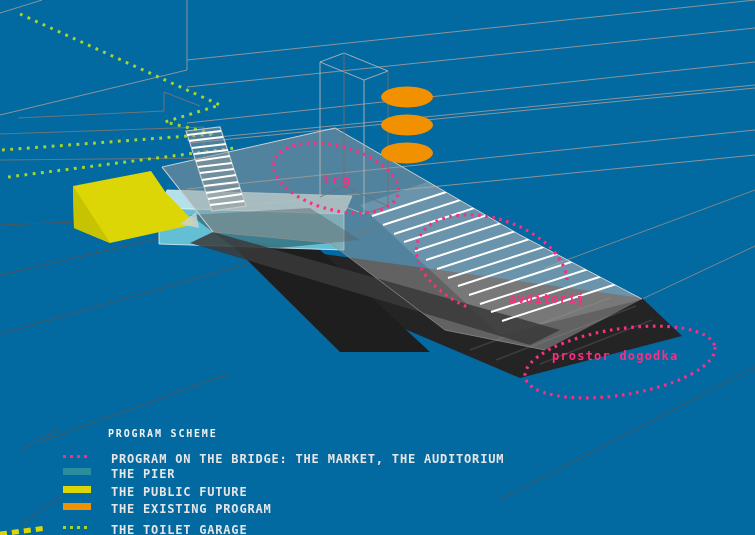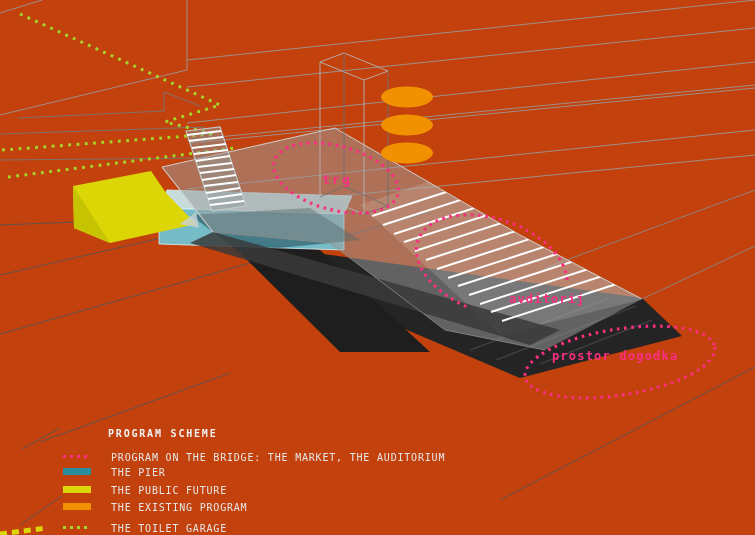--- a/index.html
+++ b/index.html
@@ -1,27 +1,27 @@
 <!DOCTYPE html>
 <html><head>
 <meta charset="utf-8">
 <style>
   html,body{margin:0;padding:0;background:#000;}
-  .stage{position:relative;width:755px;height:535px;background:#c2410c;overflow:hidden;
+  .stage{position:relative;width:755px;height:535px;background:#0369a1;overflow:hidden;
          font-family:"DejaVu Sans Mono","Liberation Mono",monospace;}
   .stage svg{position:absolute;left:0;top:0;}
   .legend{position:absolute;left:0;top:0;width:100%;height:100%;pointer-events:none;margin-left:36px;}
   .legend-title{position:absolute;left:72px;top:428px;color:#f2f2f2;font-size:10px;
                 font-weight:bold;letter-spacing:1.8px;white-space:nowrap;}
   .legend-row{position:absolute;left:27px;height:12px;white-space:nowrap;}
   .swatch{position:absolute;left:0;width:28px;display:inline-block;}
   .swatch.solid{height:7px;top:1px;}
   .swatch.dotted{height:3px;top:3px;}
-  .legend-label{position:absolute;left:48px;top:0;color:#e6e6e6;font-size:10px;
-                font-weight:normal;letter-spacing:0.8px;}
+  .legend-label{position:absolute;left:48px;top:0;color:#e6e6e6;font-size:12px;
+                font-weight:bold;letter-spacing:0.8px;}
   text{font-family:"DejaVu Sans Mono","Liberation Mono",monospace;font-weight:bold;}
 </style>
 </head>
 <body>
 
 <div class="stage">
 <svg width="755" height="535" viewBox="0 0 755 535">
 
   <defs>
     <clipPath id="deckClip">

